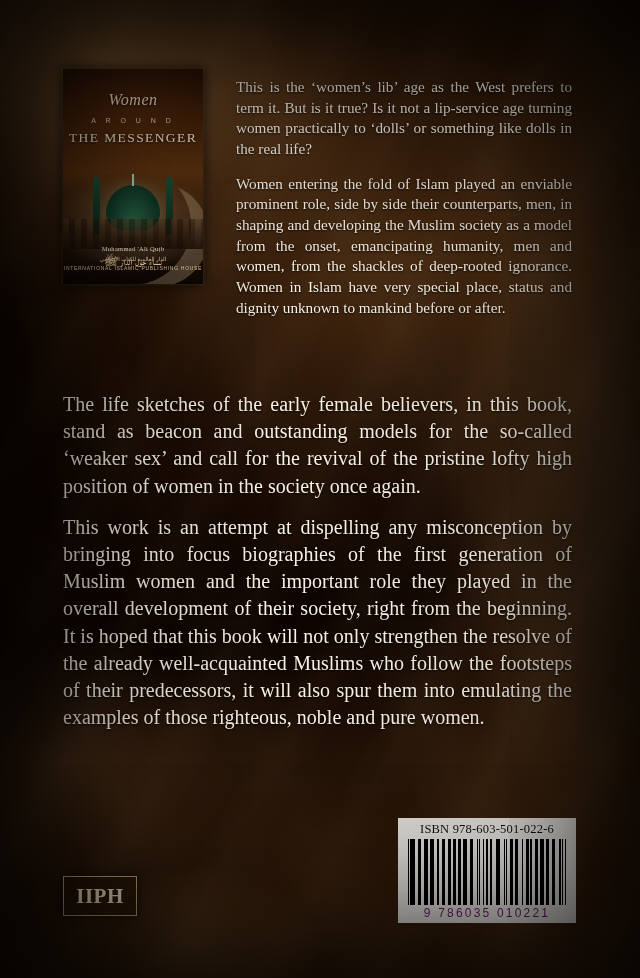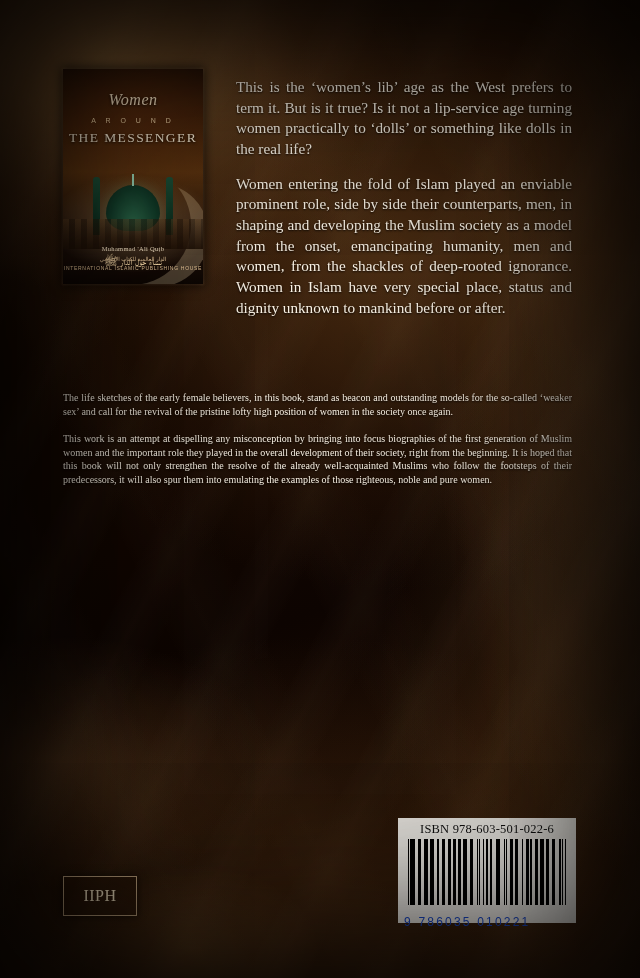--- a/index.html
+++ b/index.html
@@ -222,21 +222,21 @@
     text-shadow: 0 1px 2px rgba(0,0,0,0.85);
   }
   .blurb p { margin: 0 0 14px 0; }
   
   .blurb-wide {
     position: absolute;
     left: 63px;
     top: 0;
     width: 509px;
     color: #fbf3e6;
-    font-size: 10px;
+    font-size: 20px;
     line-height: 1.36;
     text-align: justify;
     text-shadow: 0 1px 2px rgba(0,0,0,0.85);
   }
   .blurb-wide p { margin: 0 0 14px 0; }
 
   .para-wrap {
     position: absolute;
     left: 0; top: 0;
     width: 640px;
@@ -269,42 +269,43 @@
     align-items: stretch;
     gap: 0;
     margin: 0 4px;
   }
   .bars i {
     display: block;
     background: #000;
     height: 100%;
   }
   .barnum {
+    text-align: center;
     font-family: "Liberation Sans", sans-serif;
     font-size: 12px;
     letter-spacing: 2.2px;
-    color: #1d4ed8;
-    margin-top: 10px;
+    color: #701a75;
+    margin-top: 1px;
   }
 
   
   .logo {
     position: absolute;
     left: 63px;
     bottom: 62px;
     width: 72px;
     height: 38px;
     border: 1px solid rgba(255,222,175,0.75);
     display: flex;
     align-items: center;
     justify-content: center;
     color: #ffeecd;
     font-family: "Liberation Serif", serif;
-    font-weight: normal;
-    font-size: 16px;
+    font-weight: bold;
+    font-size: 21px;
     letter-spacing: 0.5px;
     background: rgba(40,20,6,0.35);
     box-shadow: 0 0 8px rgba(0,0,0,0.6);
   }
 </style>
 </head>
 <body>
 
 <div class="cover">
   <div class="folds"></div>

